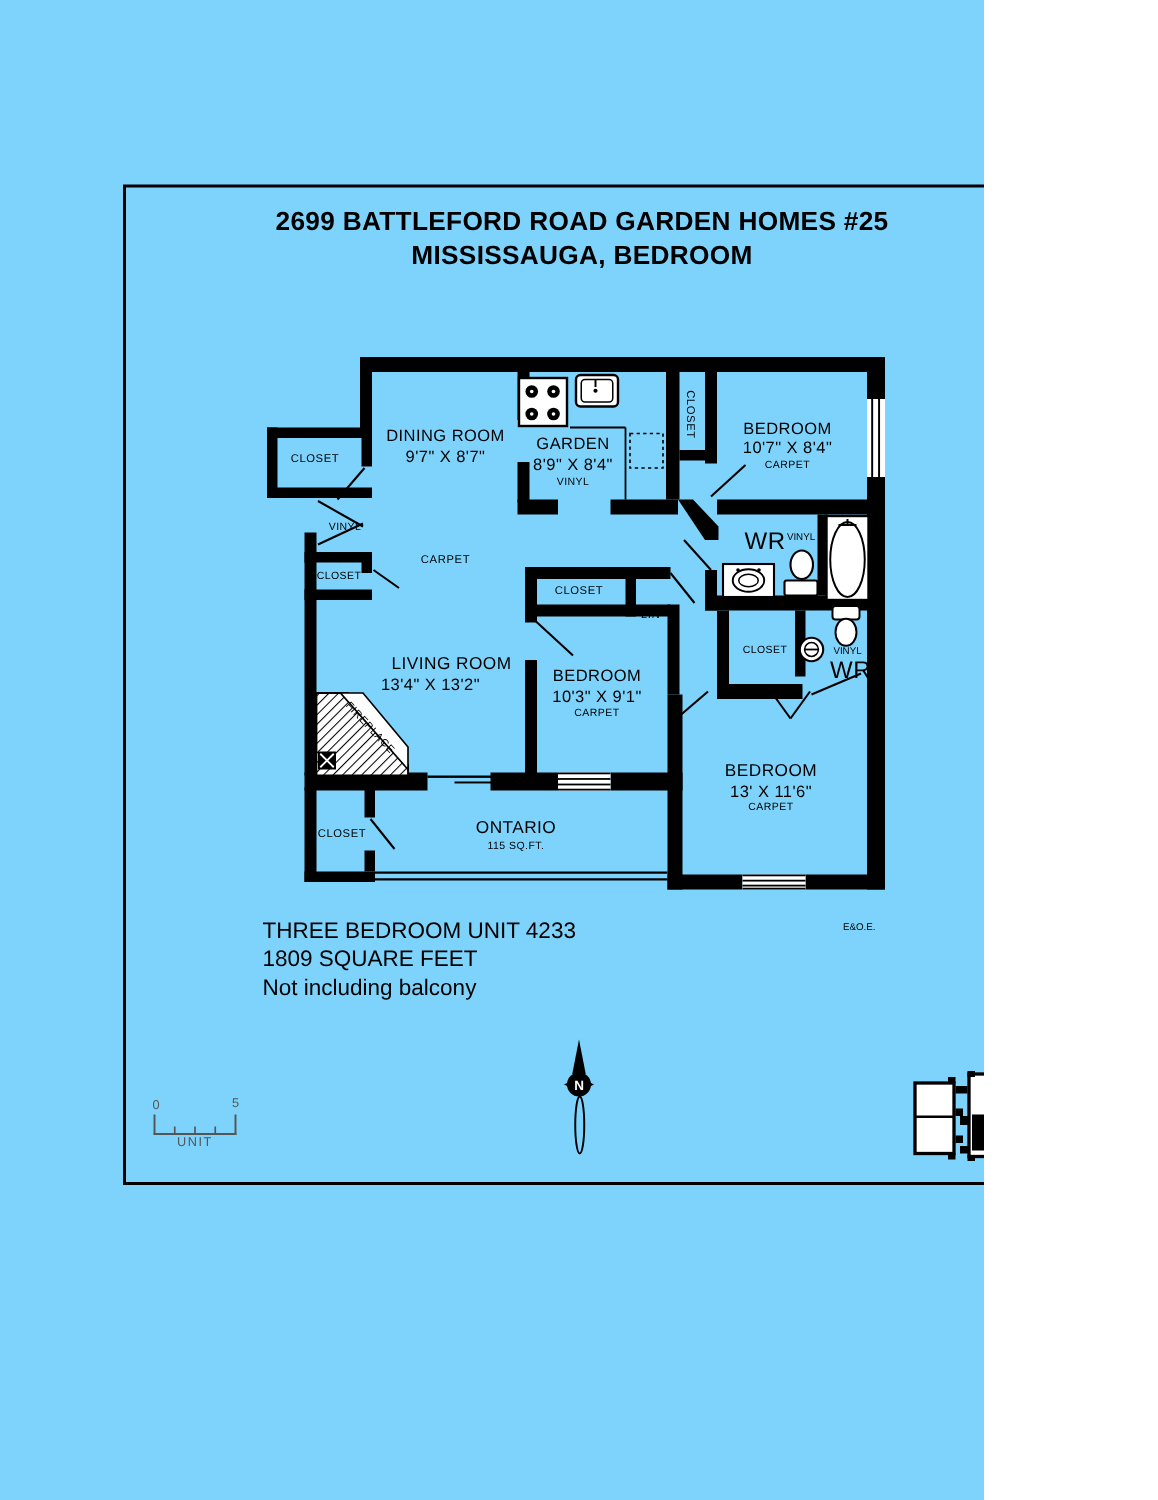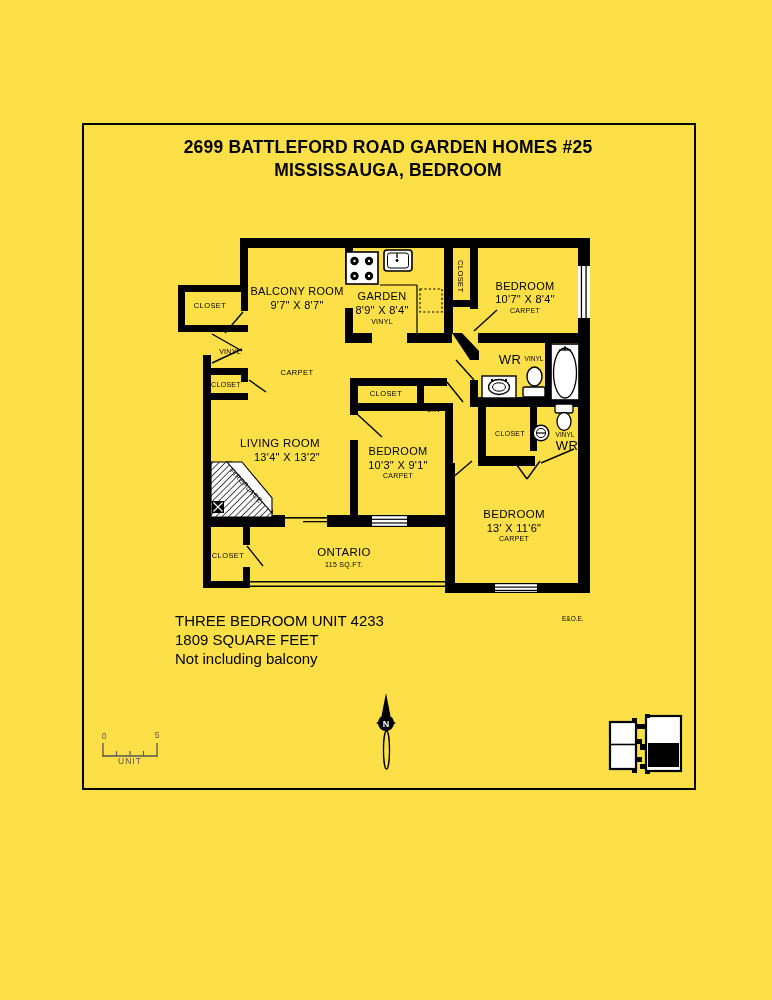--- a/index.html
+++ b/index.html
@@ -1,24 +1,24 @@
 <!DOCTYPE html>
 <html><head>
 <meta charset="utf-8">
 <style>
   html,body{margin:0;padding:0;background:#fff;}
-  #page{position:relative;width:772px;height:1000px;background:#fde047;overflow:hidden;
+  #page{position:relative;width:656px;height:1000px;background:#7dd3fc;overflow:hidden;
         font-family:"Liberation Sans", sans-serif;color:#000;}
   #border-frame{position:absolute;left:82px;top:123px;width:610px;height:663px;border:2px solid #000;}
   .lbl{position:absolute;text-align:center;white-space:nowrap;color:#000;line-height:1.15;}
   .room-name{font-size:11px;letter-spacing:.3px;}
   .room-dims{font-size:11px;letter-spacing:.3px;}
   .small-lbl{font-size:7.5px;letter-spacing:.4px;}
   .tiny-lbl{font-size:7px;letter-spacing:.3px;}
-  .wr-lbl{font-size:13px;letter-spacing:.3px;}
+  .wr-lbl{font-size:16px;letter-spacing:.3px;}
   .title-line{position:absolute;left:88px;width:600px;text-align:center;font-weight:bold;
               font-size:17.5px;letter-spacing:.2px;}
   .summary-line{position:absolute;left:175px;font-size:15px;}
   svg{position:absolute;left:0;top:0;}
   .vertical{transform:rotate(90deg);transform-origin:center center;}
   .diag{transform:rotate(47deg);transform-origin:center center;}
 </style>
 </head>
 <body>
 
@@ -221,32 +221,32 @@
       <rect x="640" y="744" width="6" height="6" fill="#000"></rect>
       <rect x="637" y="757" width="5" height="5" fill="#000"></rect>
       <rect x="640" y="764" width="6" height="5" fill="#000"></rect>
       <rect x="632" y="718" width="5" height="4" fill="#000"></rect>
       <rect x="645" y="714" width="5" height="4" fill="#000"></rect>
       <rect x="632" y="769" width="5" height="4" fill="#000"></rect>
       <rect x="645" y="770" width="5" height="4" fill="#000"></rect>
     </g>
   </svg>
 
-  <div class="lbl room-name" style="left:237px;top:285px;width:120px;">BALCONY ROOM</div>
+  <div class="lbl room-name" style="left:237px;top:285px;width:120px;">DINING ROOM</div>
   <div class="lbl room-dims" style="left:237px;top:299px;width:120px;">9'7" X 8'7"</div>
 
   <div class="lbl room-name" style="left:342px;top:290px;width:80px;">GARDEN</div>
   <div class="lbl room-dims" style="left:342px;top:304px;width:80px;">8'9" X 8'4"</div>
   <div class="lbl tiny-lbl" style="left:342px;top:318px;width:80px;">VINYL</div>
 
   <div class="lbl room-name" style="left:475px;top:280px;width:100px;">BEDROOM</div>
   <div class="lbl room-dims" style="left:475px;top:293px;width:100px;">10'7" X 8'4"</div>
   <div class="lbl tiny-lbl" style="left:475px;top:307px;width:100px;">CARPET</div>
 
-  <div class="lbl room-name" style="left:220px;top:437px;width:120px;font-size:11.5px;">LIVING ROOM</div>
+  <div class="lbl room-name" style="left:241px;top:437px;width:120px;font-size:11.5px;">LIVING ROOM</div>
   <div class="lbl room-dims" style="left:227px;top:451px;width:120px;">13'4" X 13'2"</div>
   <div class="lbl small-lbl" style="left:267px;top:369px;width:60px;">CARPET</div>
 
   <div class="lbl room-name" style="left:348px;top:445px;width:100px;">BEDROOM</div>
   <div class="lbl room-dims" style="left:348px;top:459px;width:100px;">10'3" X 9'1"</div>
   <div class="lbl tiny-lbl" style="left:348px;top:472px;width:100px;">CARPET</div>
 
   <div class="lbl room-name" style="left:464px;top:508px;width:100px;font-size:11.5px;">BEDROOM</div>
   <div class="lbl room-dims" style="left:464px;top:522px;width:100px;">13' X 11'6"</div>
   <div class="lbl tiny-lbl" style="left:464px;top:535px;width:100px;">CARPET</div>

